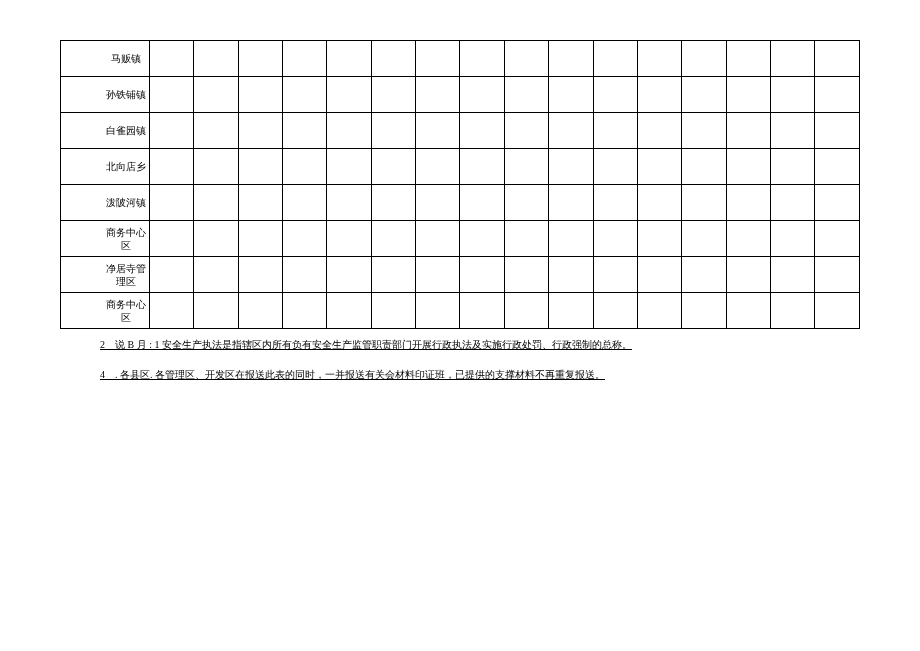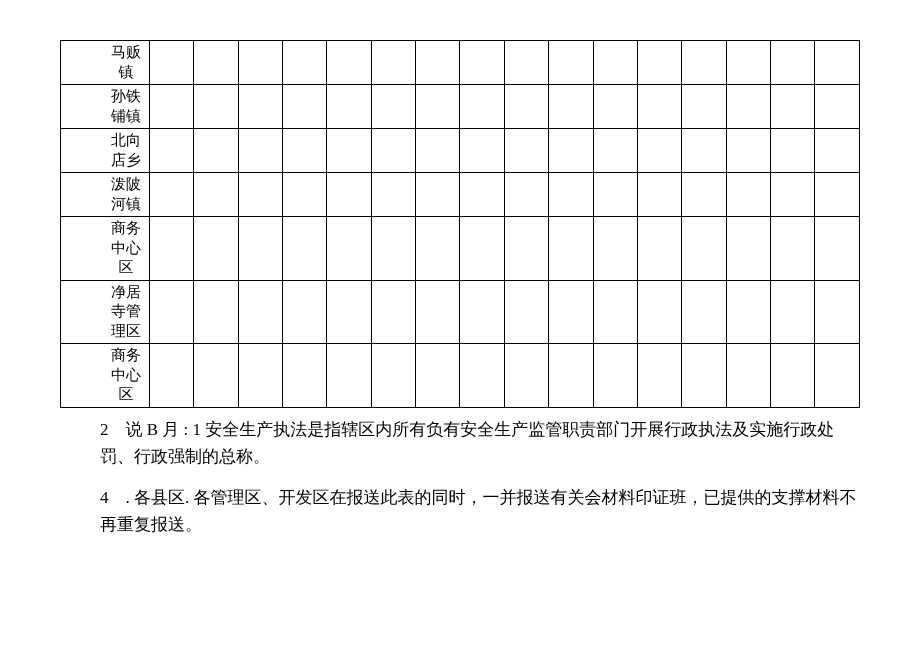--- a/index.html
+++ b/index.html
@@ -22,31 +22,32 @@
     }
     td {
       border: 1px solid #000;
       height: 36px;
       text-align: center;
       vertical-align: middle;
       padding: 2px;
     }
     td.label-cell {
       width: 88px;
-      font-size: 15px;
+      font-size: 10px;
       line-height: 1.3;
       padding-left: 44px;
     }
     td.data-cell {
       width: 44px;
     }
     .notes {
       padding-left: 40px;
-      font-size: 17px;
+      font-size: 10px;
       line-height: 1.6;
+      text-decoration: underline;
     }
     .notes p {
       margin-bottom: 14px;
     }
   </style>
 </head>
 <body>
 
 <table>
   <tbody id="table-body">
@@ -64,20 +65,39 @@
         <td class="data-cell"></td>
         <td class="data-cell"></td>
         <td class="data-cell"></td>
         <td class="data-cell"></td>
         <td class="data-cell"></td>
         <td class="data-cell"></td>
         <td class="data-cell"></td>
       </tr>
       <tr>
         <td class="label-cell">孙铁铺镇</td>
+        <td class="data-cell"></td>
+        <td class="data-cell"></td>
+        <td class="data-cell"></td>
+        <td class="data-cell"></td>
+        <td class="data-cell"></td>
+        <td class="data-cell"></td>
+        <td class="data-cell"></td>
+        <td class="data-cell"></td>
+        <td class="data-cell"></td>
+        <td class="data-cell"></td>
+        <td class="data-cell"></td>
+        <td class="data-cell"></td>
+        <td class="data-cell"></td>
+        <td class="data-cell"></td>
+        <td class="data-cell"></td>
+        <td class="data-cell"></td>
+      </tr>
+      <tr>
+        <td class="label-cell">白雀园镇</td>
         <td class="data-cell"></td>
         <td class="data-cell"></td>
         <td class="data-cell"></td>
         <td class="data-cell"></td>
         <td class="data-cell"></td>
         <td class="data-cell"></td>
         <td class="data-cell"></td>
         <td class="data-cell"></td>
         <td class="data-cell"></td>
         <td class="data-cell"></td>

